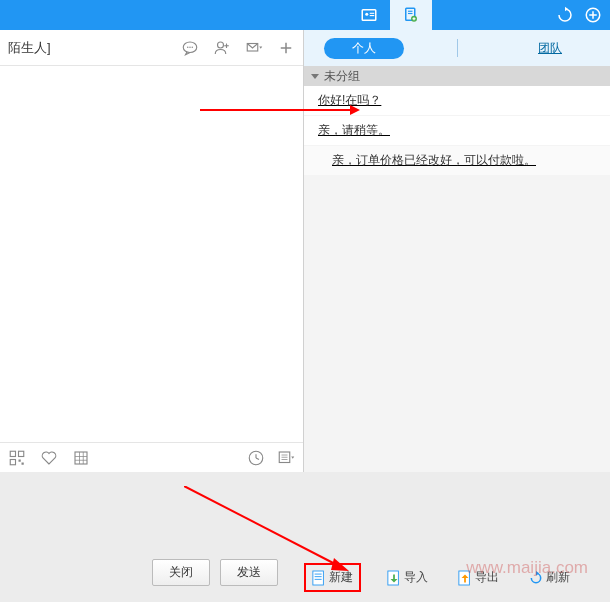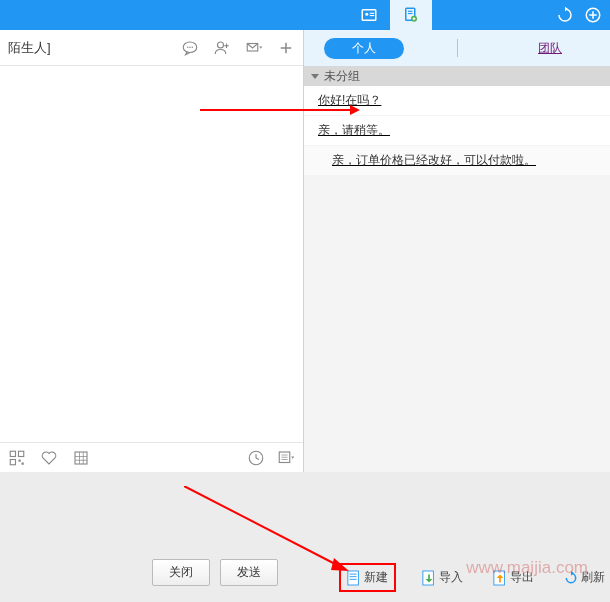--- a/index.html
+++ b/index.html
@@ -17,33 +17,33 @@
 .left-title { font-size: 13px; color: #333; }
 .left-header-icons { margin-left: auto; display: flex; gap: 14px; align-items: center; }
 .left-body { flex: 1; background: #fff; position: relative; }
 .left-footer { height: 30px; border-top: 1px solid #e5e5e5; display: flex; align-items: center; padding: 0 8px; gap: 14px; }
 .left-footer-right { margin-left: auto; display: flex; gap: 12px; }
 
 .right-panel { flex: 1; display: flex; flex-direction: column; background: #f4f4f4; }
 .right-tabs { height: 36px; background: #e8f4fd; display: flex; align-items: center; padding: 0 20px; }
 .tab-pill { background: #2196f3; color: #fff; padding: 2px 28px; border-radius: 12px; font-size: 12px; }
 .tab-divider { width: 1px; height: 18px; background: #a0c8e8; margin: 0 auto; }
-.tab-other { color: #701a75; font-size: 12px; padding: 2px 28px; text-decoration: underline; }
+.tab-other { color: #0369a1; font-size: 12px; padding: 2px 28px; text-decoration: underline; }
 .right-tabs > * { flex: 0 0 auto; }
 .right-tabs .spacer { flex: 1; }
 
 .group-header { height: 20px; background: #d8d8d8; display: flex; align-items: center; padding: 0 6px; font-size: 12px; color: #555; gap: 4px; }
 .phrase-list { background: #fff; text-decoration: underline; }
 .phrase-item { padding: 6px 14px; font-size: 12px; color: #333; border-bottom: 1px solid #f4f4f4; cursor: pointer; }
 .phrase-item.indent { padding-left: 28px; background: #fafafa; }
 
 .bottom-bar { position: absolute; bottom: 0; left: 0; right: 0; height: 130px; background: #ececec; }
 .btn-row-left { position: absolute; bottom: 16px; left: 152px; display: flex; gap: 10px; margin-top: 40px; }
 .btn { border: 1px solid #bbb; background: linear-gradient(#fff,#eee); padding: 4px 16px; font-size: 12px; color: #333; cursor: pointer; border-radius: 2px; }
-.btn-row-right { position: absolute; bottom: 10px; left: 339px; display: flex; gap: 22px; align-items: center; }
+.btn-row-right { position: absolute; bottom: 10px; left: 304px; display: flex; gap: 22px; align-items: center; }
 .action-btn { display: flex; align-items: center; gap: 3px; font-size: 12px; color: #444; cursor: pointer; padding: 6px 4px; }
 .action-btn.highlighted { border: 2px solid #ff0000; padding: 4px 6px; }
 .doc-icon { width: 14px; height: 16px; }
 
 .arrow1 { position: absolute; top: 104px; left: 200px; pointer-events: none; }
 .arrow2 { position: absolute; top: 486px; left: 184px; pointer-events: none; }
 
 .ic { width: 18px; height: 18px; display: inline-block; }
 .watermark { position: absolute; bottom: 24px; right: 22px; font-size: 17px; color: rgba(200,50,50,0.35); }
 </style>

